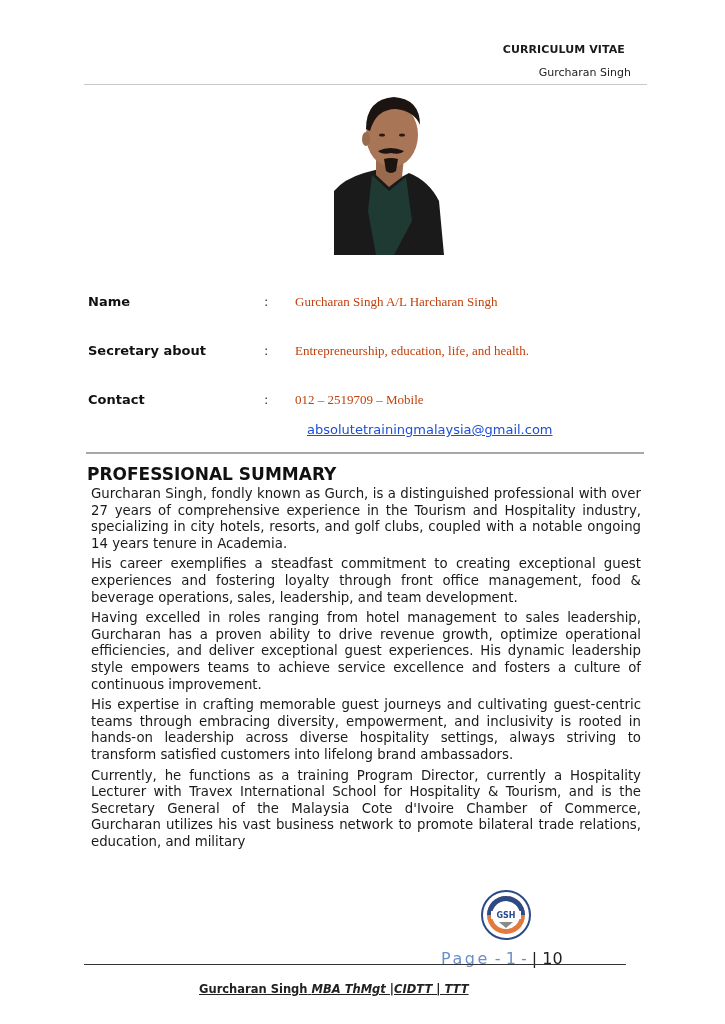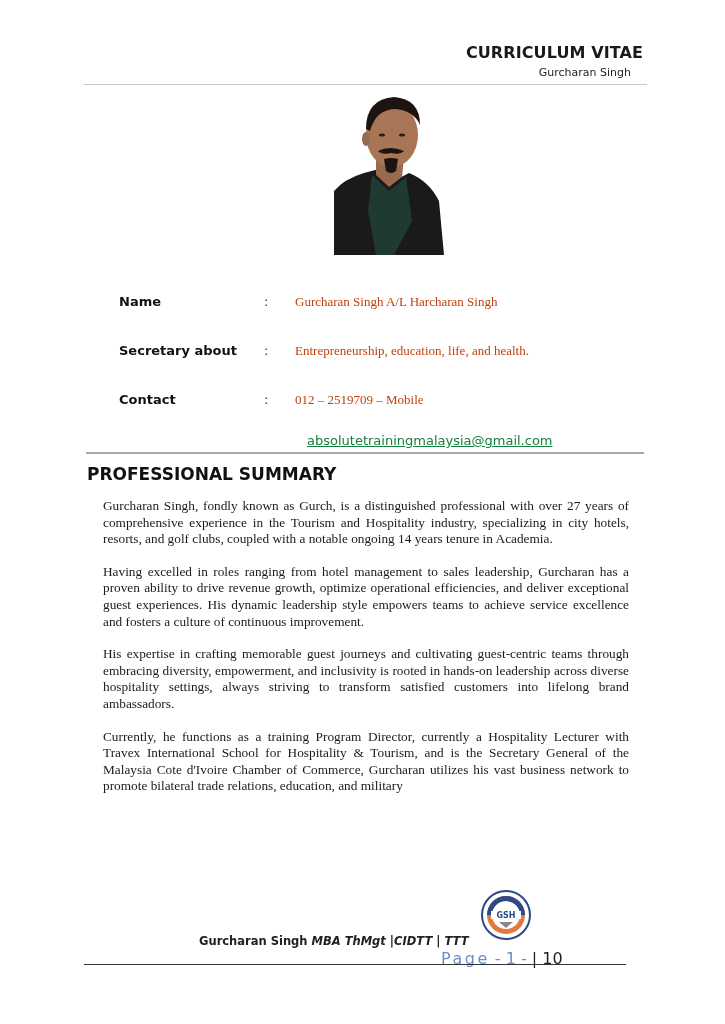--- a/index.html
+++ b/index.html
@@ -1,40 +1,40 @@
 <!DOCTYPE html>
 <html><head>
 <meta charset="utf-8">
 <style>
   html, body { margin: 0; padding: 0; background: #ffffff; }
   body { width: 725px; height: 1024px; position: relative; overflow: hidden; font-family: "DejaVu Sans", sans-serif; color: #1a1a1a; }
 
-  .hdr-title { position: absolute; right: 82px; top: 43px; font-size: 16px; font-weight: bold; letter-spacing: 0.1px; color: #1a1a1a; }
+  .hdr-title { position: absolute; right: 100px; top: 43px; font-size: 11px; font-weight: bold; letter-spacing: 0.1px; color: #1a1a1a; }
   .hdr-name { position: absolute; right: 94px; top: 66px; font-size: 11px; color: #222; }
   .hdr-rule { position: absolute; left: 84px; top: 84px; width: 563px; height: 1px; background: #c8c8c8; }
 
   .photo { position: absolute; left: 334px; top: 91px; width: 110px; height: 164px; }
 
   .row { position: absolute; left: 88px; font-size: 13px; }
-  .row .lbl { position: absolute; left: 0; font-weight: bold; color: #111; white-space: nowrap; margin-left: 31px; }
+  .row .lbl { position: absolute; left: 0; font-weight: bold; color: #111; white-space: nowrap; }
   .row .colon { position: absolute; left: 176px; color: #333; }
   .row .val { position: absolute; left: 207px; white-space: nowrap; color: #c2410c; font-family: Liberation Serif, serif; }
   .row-name { top: 294px; }
   .row-passion { top: 343px; }
   .row-contact { top: 392px; }
-  .email { position: absolute; left: 307px; top: 433px; font-size: 13px; color: #15803d; text-decoration: underline; white-space: nowrap; }
+  .email { position: absolute; left: 307px; top: 422px; font-size: 13px; color: #1d4ed8; text-decoration: underline; white-space: nowrap; }
 
   .mid-rule { position: absolute; left: 86px; top: 452px; width: 558px; height: 2px; background: #a8a8a8; }
 
   .summary { position: absolute; left: 87px; top: 466px; width: 558px; font-size: 13.3px; line-height: 16.6px; color: #1a1a1a; }
   .summary h2 { margin: 0; font-size: 17px; font-weight: bold; line-height: 16px; color: #111; }
-  .summary p { margin: 16px; text-align: justify; font-family: Liberation Serif, serif; }
+  .summary p { margin: 4px; text-align: justify; }
 
   .logo { position: absolute; left: 481px; top: 890px; width: 50px; height: 50px; }
-  .footer-name { position: absolute; left: 199px; top: 934px; font-size: 11.5px; font-weight: bold; color: #222; white-space: nowrap; }
+  .footer-name { position: absolute; left: 199px; top: 982px; font-size: 11.5px; font-weight: bold; color: #222; white-space: nowrap; text-decoration: underline; }
   .footer-name i { font-style: italic; }
   .footer-page { position: absolute; left: 441px; top: 949px; font-size: 16px; white-space: nowrap; }
   .footer-page .pg { color: #6a8fc8; letter-spacing: 2.5px; }
   .footer-page .num { color: #6a8fc8; }
   .footer-page .tot { color: #222; }
   .footer-rule { position: absolute; left: 84px; top: 964px; width: 542px; height: 1px; background: #333; }
 </style>
 </head>
 <body>
 
@@ -81,20 +81,21 @@
   <span class="colon">:</span>
   <span class="val">012 – 2519709 – Mobile</span>
 </div>
 <a class="email" title="absolutetrainingmalaysia@gmail.com">absolutetrainingmalaysia@gmail.com</a>
 
 <div class="mid-rule"></div>
 
 <div class="summary">
   <h2>PROFESSIONAL SUMMARY</h2>
   <p>Gurcharan Singh, fondly known as Gurch, is a distinguished professional with over 27 years of comprehensive experience in the Tourism and Hospitality industry, specializing in city hotels, resorts, and golf clubs, coupled with a notable ongoing 14 years tenure in Academia.</p>
+  <p>His career exemplifies a steadfast commitment to creating exceptional guest experiences and fostering loyalty through front office management, food &amp; beverage operations, sales, leadership, and team development.</p>
   <p>Having excelled in roles ranging from hotel management to sales leadership, Gurcharan has a proven ability to drive revenue growth, optimize operational efficiencies, and deliver exceptional guest experiences. His dynamic leadership style empowers teams to achieve service excellence and fosters a culture of continuous improvement.</p>
   <p>His expertise in crafting memorable guest journeys and cultivating guest-centric teams through embracing diversity, empowerment, and inclusivity is rooted in hands-on leadership across diverse hospitality settings, always striving to transform satisfied customers into lifelong brand ambassadors.</p>
   <p>Currently, he functions as a training Program Director, currently a Hospitality Lecturer with Travex International School for Hospitality &amp; Tourism, and is the Secretary General of the Malaysia Cote d'Ivoire Chamber of Commerce, Gurcharan utilizes his vast business network to promote bilateral trade relations, education, and military</p>
 </div>
 
 <svg class="logo" viewBox="0 0 50 50">
   <circle cx="25" cy="25" r="24" fill="#ffffff" stroke="#2b4a8a" stroke-width="2"></circle>
   <circle cx="25" cy="25" r="19" fill="#e27a3e"></circle>
   <circle cx="25" cy="25" r="14" fill="#ffffff"></circle>
   <path d="M6 25 A19 19 0 0 1 44 25 L39 25 A14 14 0 0 0 11 25 Z" fill="#2b4a8a"></path>

